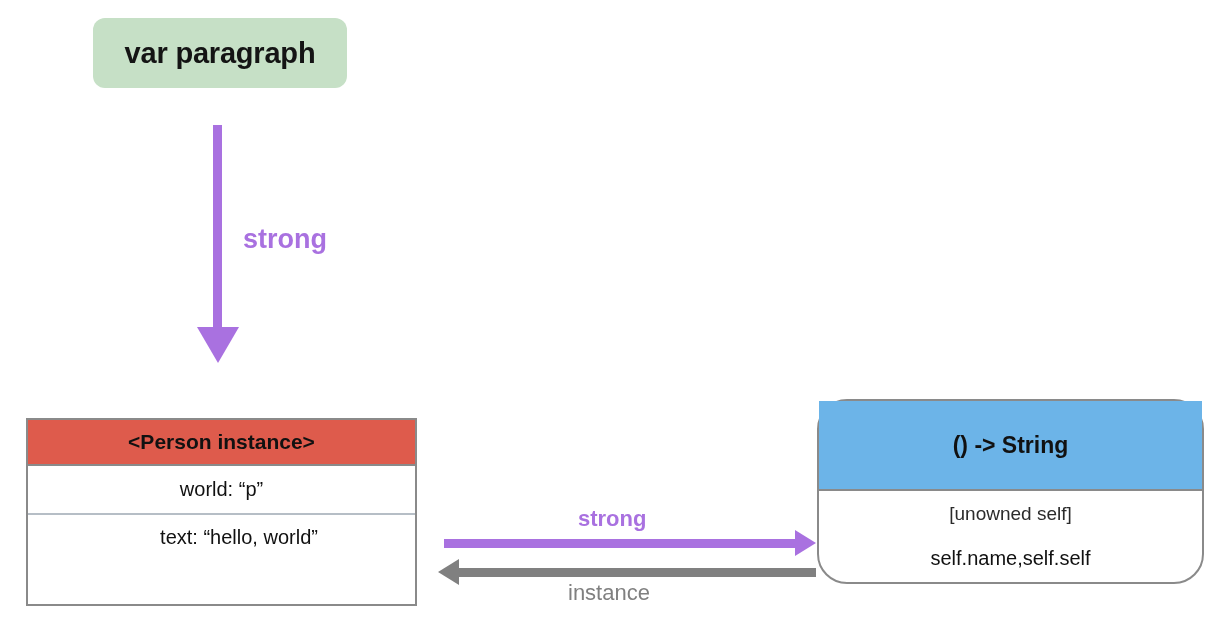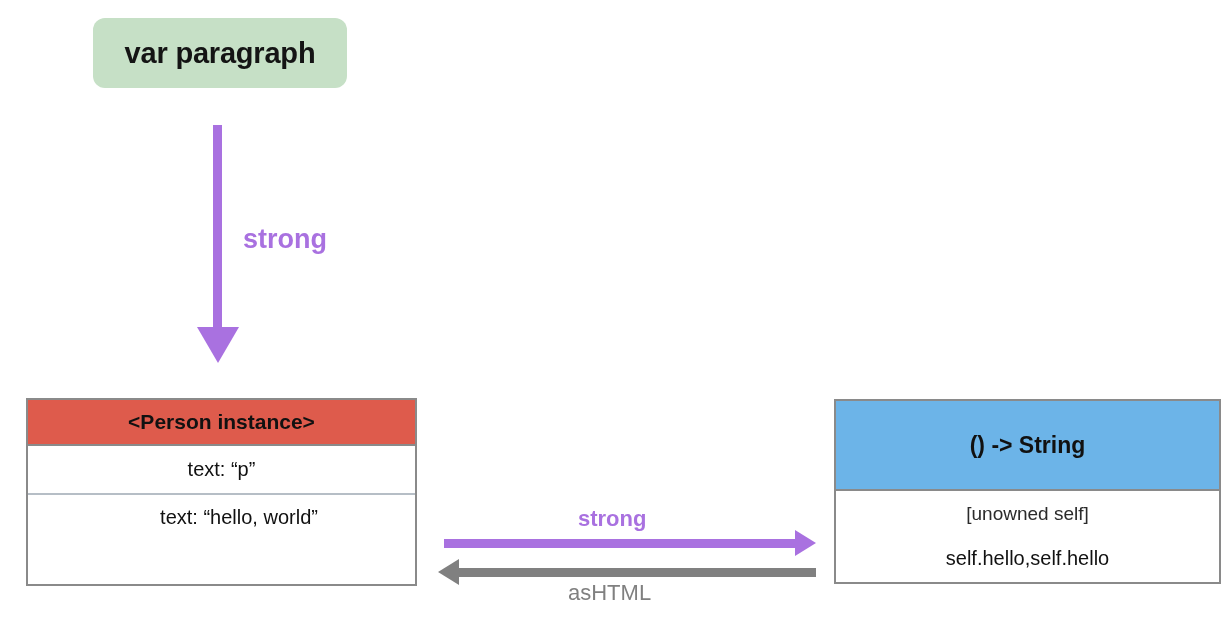--- a/index.html
+++ b/index.html
@@ -105,35 +105,36 @@
     white-space: nowrap;
   }
   .obj-row.sep {
     border-top: 2px solid #b6bec6;
     padding-left: 35px;
   }
 
   
   #person-table {
     left: 26px;
-    top: 398px;
+    top: 418px;
     width: 391px;
     height: 188px;
   }
   #person-table .obj-header {
     background: #de5b4c;
     border-bottom: 2px solid #8a8a8a;
   }
 
   
   #closure-table {
-    left: 834px;
+    left: 817px;
     top: 399px;
     width: 387px;
     height: 185px;
+    border-radius: 30px;
   }
   #closure-table .obj-header {
     background: #6cb4e8;
     height: 90px;
     border-bottom: 2px solid #8a8a8a;
     font-size: 23px;
   }
   #closure-table .obj-row {
     height: 45px;
   }
@@ -228,40 +229,40 @@
   </div>
 
   <div class="v-arrow">
     <div class="v-arrow-shaft"></div>
     <div class="v-arrow-head"></div>
   </div>
   <div class="v-arrow-label">strong</div>
 
   <div class="obj-table" id="person-table">
     <div class="obj-header">&lt;Person instance&gt;</div>
-    <div class="obj-row">text: “p”</div>
+    <div class="obj-row">world: “p”</div>
     <div class="obj-row sep">text: “hello, world”</div>
   </div>
 
   <div class="obj-table" id="closure-table">
     <div class="obj-header">() -&gt; String</div>
     <div class="obj-row plain">[unowned self]</div>
     <div class="obj-row">
       <span class="bold">self</span>
-        <span>.hello, </span>
+        <span>.name, </span>
         <span class="bold">self</span>
-        <span>.hello</span>
+        <span>.self</span>
     </div>
   </div>
 
   <div class="h-arrow" id="strong-arrow">
     <div class="h-shaft"></div>
     <div class="h-head-right"></div>
   </div>
   <div id="strong-label">strong</div>
 
   <div class="h-arrow" id="unowned-arrow">
     <div class="h-shaft"></div>
     <div class="h-head-left"></div>
   </div>
-  <div id="unowned-label">asHTML</div>
+  <div id="unowned-label">instance</div>
 
 </div>
 
 </body></html>

